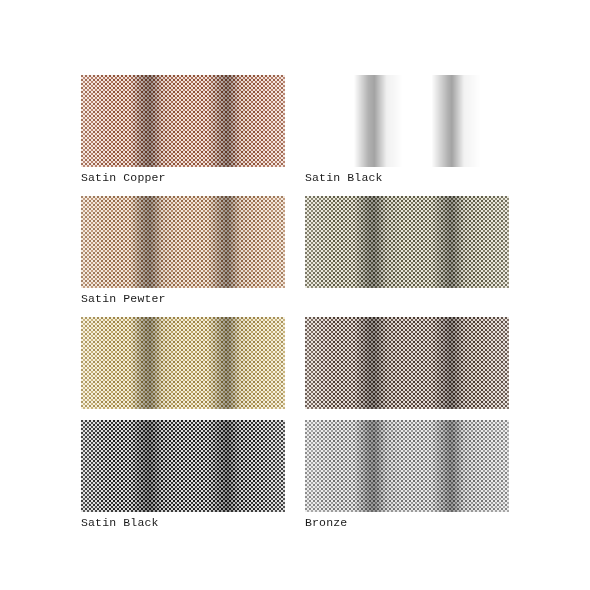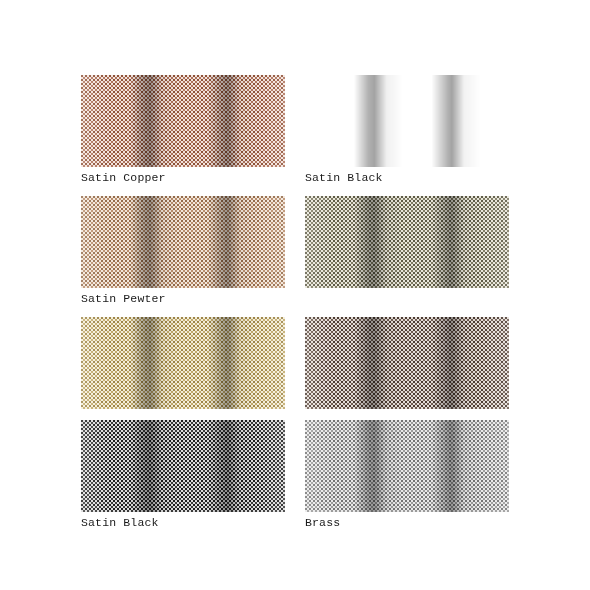--- a/index.html
+++ b/index.html
@@ -142,16 +142,16 @@
           <div class="weave-gloss"></div>
         </div>
         <div class="swatch-label">Satin Black</div>
       </div>
       <div class="swatch-cell">
         <div class="swatch-tile">
           <div class="weave weave-mesh" style="background: radial-gradient(1.5px 1.1px at 1px 1px, rgb(115, 115, 115) 0px, rgb(115, 115, 115) 60%, rgba(0, 0, 0, 0) 62%) 0% 0% / 4px 4px, radial-gradient(1.5px 1.1px at 3px 3px, rgb(154, 154, 154) 0px, rgb(154, 154, 154) 60%, rgba(0, 0, 0, 0) 62%) 0% 0% / 4px 4px, linear-gradient(0deg, rgb(233, 233, 233), rgb(233, 233, 233)) 0% 0% / 100% 100%;"></div>
           <div class="weave-shade" style="background: linear-gradient(90deg, rgba(255, 255, 255, 0) 0%, rgba(255, 255, 255, 0) 24%, rgba(0, 0, 0, 0.3) 31%, rgba(0, 0, 0, 0.36) 34%, rgba(0, 0, 0, 0.06) 40%, rgba(255, 255, 255, 0) 48%, rgba(255, 255, 255, 0) 62%, rgba(0, 0, 0, 0.3) 70%, rgba(0, 0, 0, 0.36) 72%, rgba(0, 0, 0, 0.05) 78%, rgba(255, 255, 255, 0) 86%, rgba(255, 255, 255, 0) 100%);"></div>
           <div class="weave-gloss"></div>
         </div>
-        <div class="swatch-label">Brass</div>
+        <div class="swatch-label">Bronze</div>
       </div>
     </div>
 </div>
 
 </body></html>

